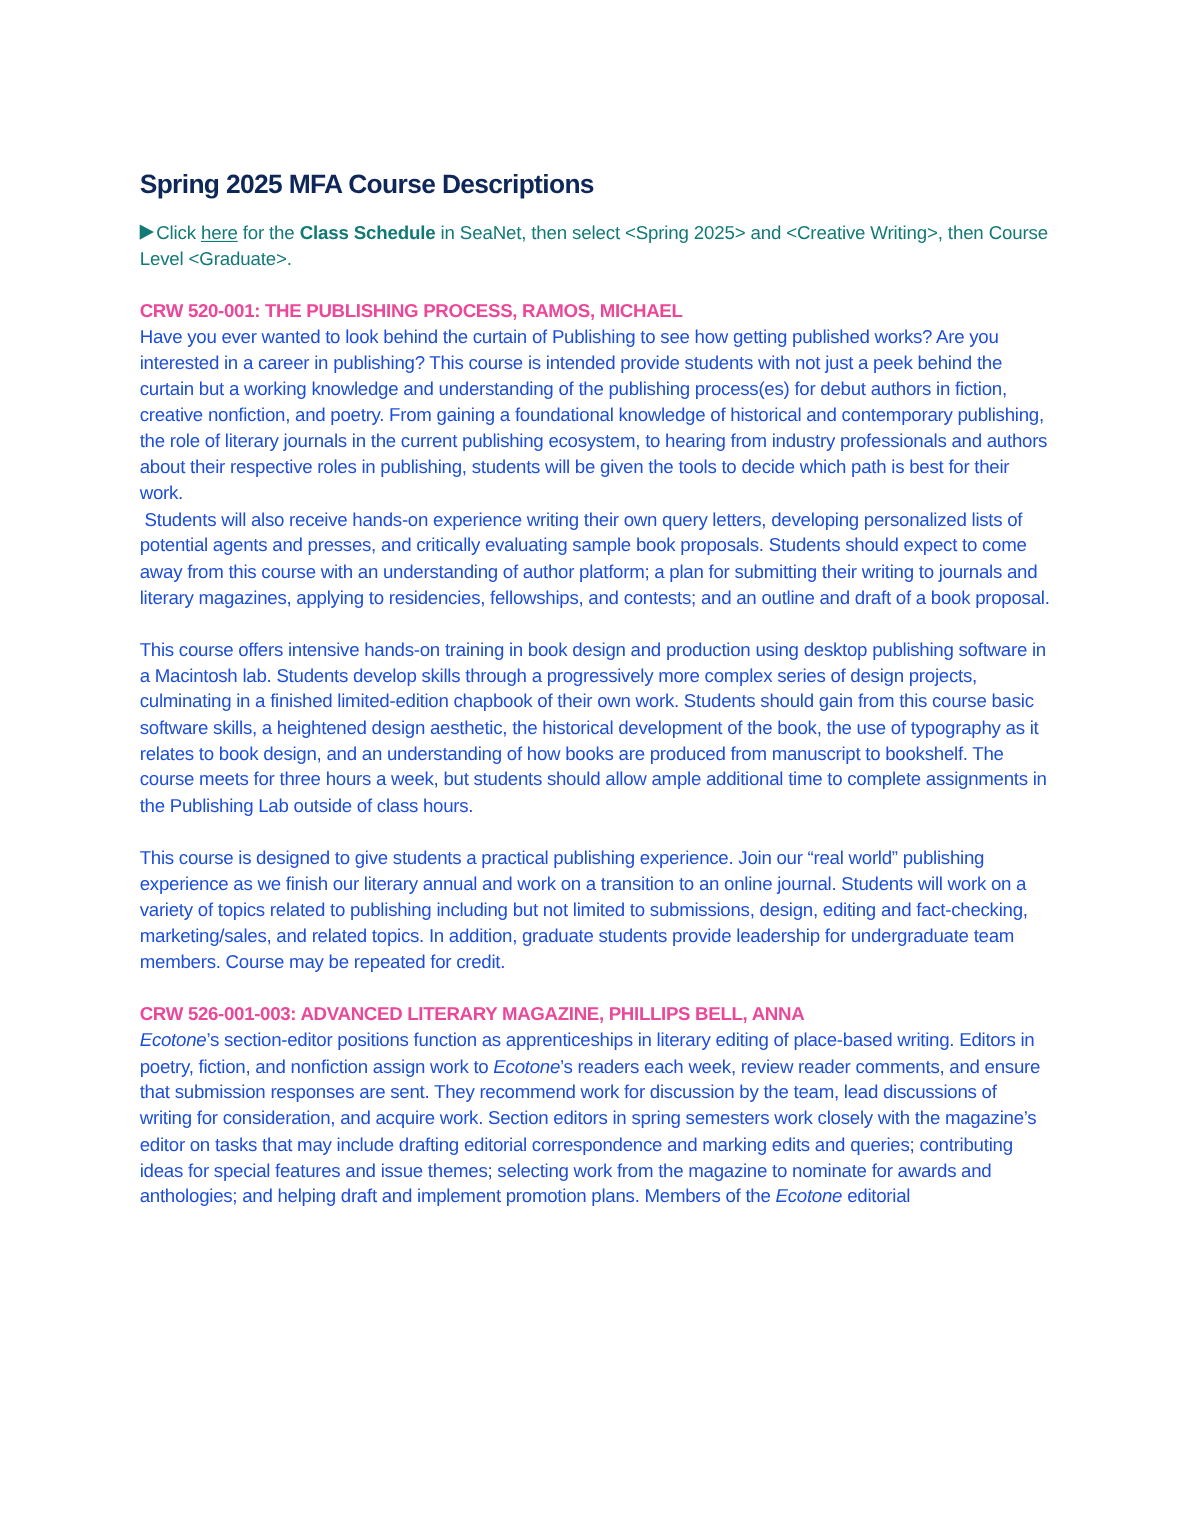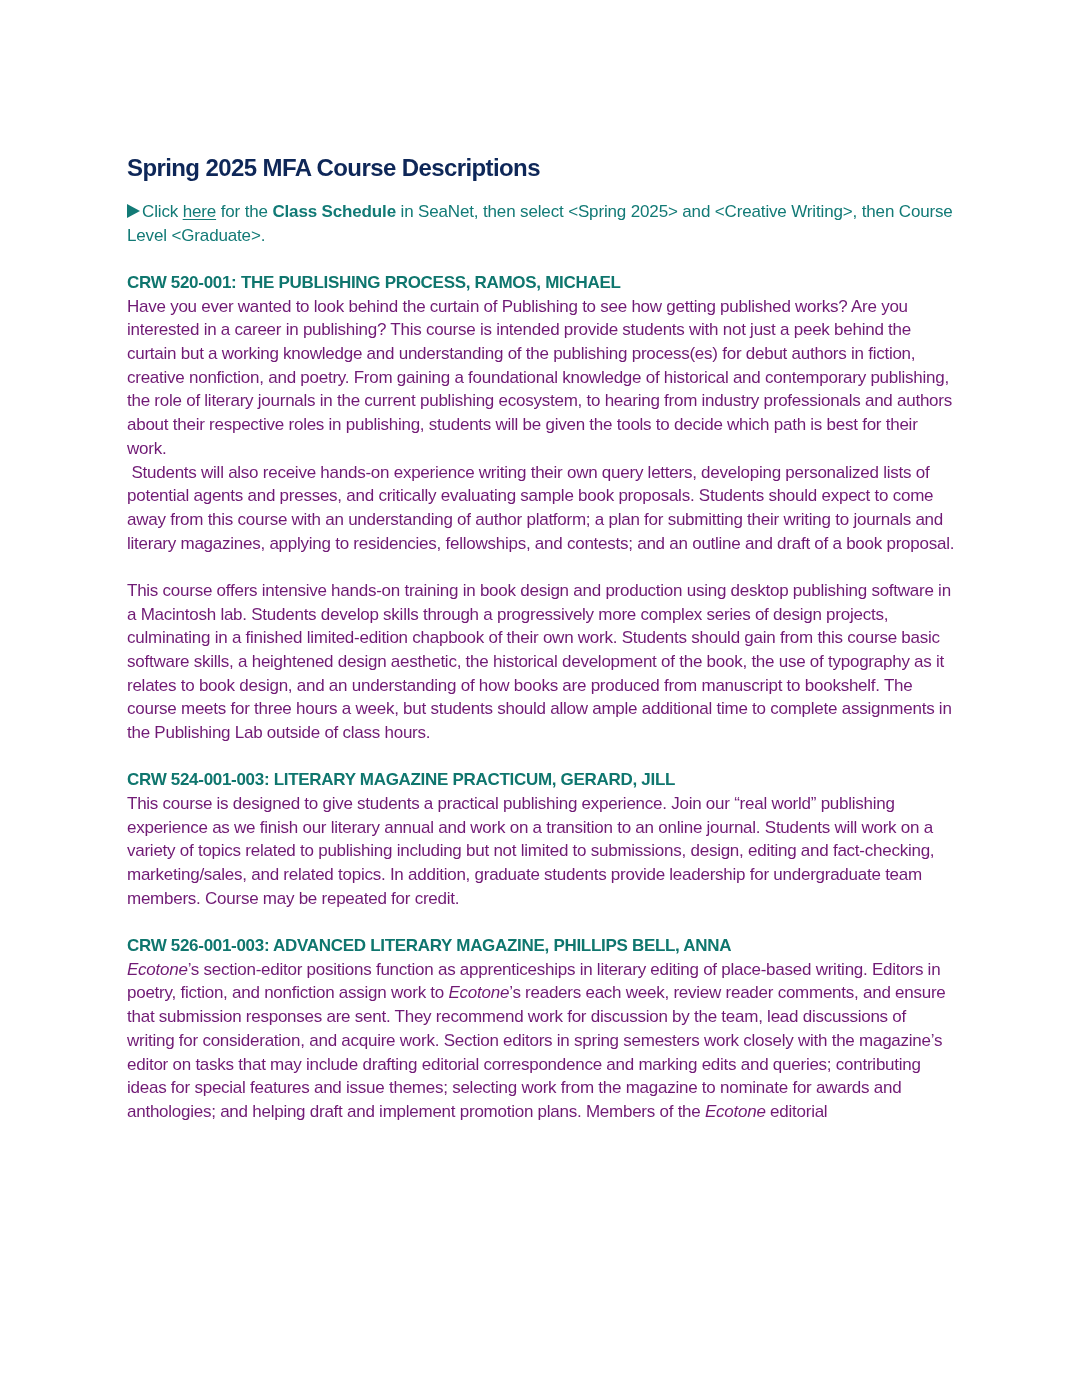--- a/index.html
+++ b/index.html
@@ -54,28 +54,28 @@
     }
     .course {
       margin-top: 23.5px;
     }
     .course h2 {
       margin: 0;
       font-size: 17px;
       font-weight: bold;
       line-height: 23.7px;
       letter-spacing: -0.3px;
-      color: #0f766e;
+      color: #ec4899;
     }
     .course p {
       margin: 0;
       font-size: 17px;
       line-height: 23.7px;
       letter-spacing: -0.25px;
-      color: #701a75;
+      color: #1d4ed8;
     }
     .course p em { }
   </style>
 </head>
 <body>
 
 <div class="page">
   <h1 class="title">Spring 2025 MFA Course Descriptions</h1>
 
   <div class="links">
@@ -88,21 +88,20 @@
     <h2>CRW 520-001: THE PUBLISHING PROCESS, RAMOS, MICHAEL</h2>
     <p>Have you ever wanted to look behind the curtain of Publishing to see how getting published works? Are you interested in a career in publishing? This course is intended provide students with not just a peek behind the curtain but a working knowledge and understanding of the publishing process(es) for debut authors in fiction, creative nonfiction, and poetry. From gaining a foundational knowledge of historical and contemporary publishing, the role of literary journals in the current publishing ecosystem, to hearing from industry professionals and authors about their respective roles in publishing, students will be given the tools to decide which path is best for their work.</p>
     <p>&nbsp;Students will also receive hands-on experience writing their own query letters, developing personalized lists of potential agents and presses, and critically evaluating sample book proposals. Students should expect to come away from this course with an understanding of author platform; a plan for submitting their writing to journals and literary magazines, applying to residencies, fellowships, and contests; and an outline and draft of a book proposal.</p>
   </div>
 
   <div class="course">
     <p>This course offers intensive hands-on training in book design and production using desktop publishing software in a Macintosh lab. Students develop skills through a progressively more complex series of design projects, culminating in a finished limited-edition chapbook of their own work. Students should gain from this course basic software skills, a heightened design aesthetic, the historical development of the book, the use of typography as it relates to book design, and an understanding of how books are produced from manuscript to bookshelf. The course meets for three hours a week, but students should allow ample additional time to complete assignments in the Publishing Lab outside of class hours.</p>
   </div>
 
   <div class="course">
-    <h2>CRW 524-001-003: LITERARY MAGAZINE PRACTICUM, GERARD, JILL</h2>
     <p>This course is designed to give students a practical publishing experience. Join our “real world” publishing experience as we finish our literary annual and work on a transition to an online journal. Students will work on a variety of topics related to publishing including but not limited to submissions, design, editing and fact-checking, marketing/sales, and related topics. In addition, graduate students provide leadership for undergraduate team members. Course may be repeated for credit.</p>
   </div>
 
   <div class="course">
     <h2>CRW 526-001-003: ADVANCED LITERARY MAGAZINE, PHILLIPS BELL, ANNA</h2>
     <p><em>Ecotone</em><span>’s section-editor positions function as apprenticeships in literary editing of place-based writing. Editors in poetry, fiction, and nonfiction assign work to </span><em>Ecotone</em><span>’s readers each week, review reader comments, and ensure that submission responses are sent. They recommend work for discussion by the team, lead discussions of writing for consideration, and acquire work. Section editors in spring semesters work closely with the magazine’s editor on tasks that may include drafting editorial correspondence and marking edits and queries; contributing ideas for special features and issue themes; selecting work from the magazine to nominate for awards and anthologies; and helping draft and implement promotion plans. Members of the </span><em>Ecotone</em><span> editorial</span></p>
   </div>
 </div>
 
 </body></html>

